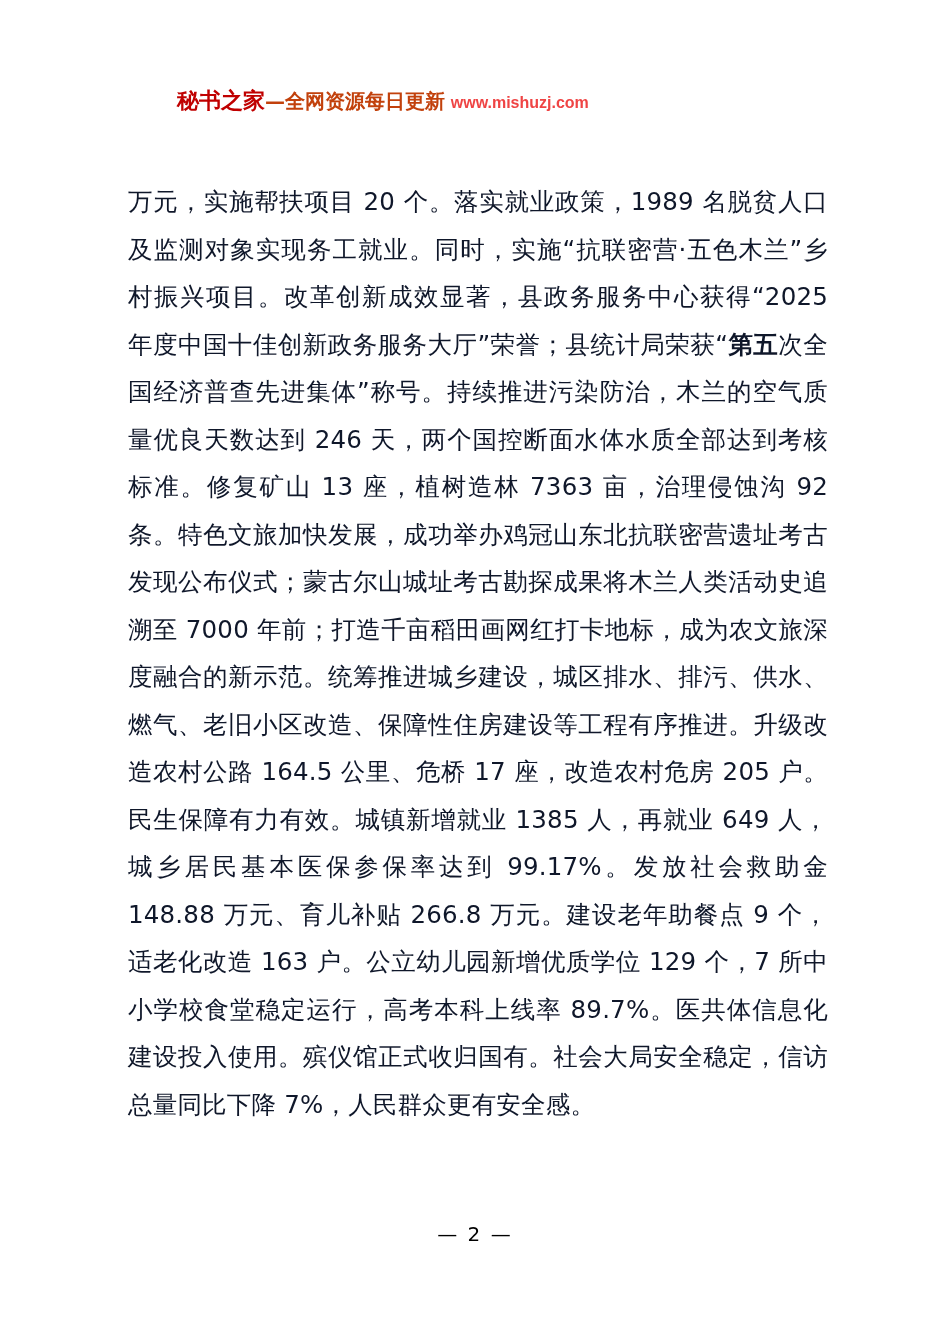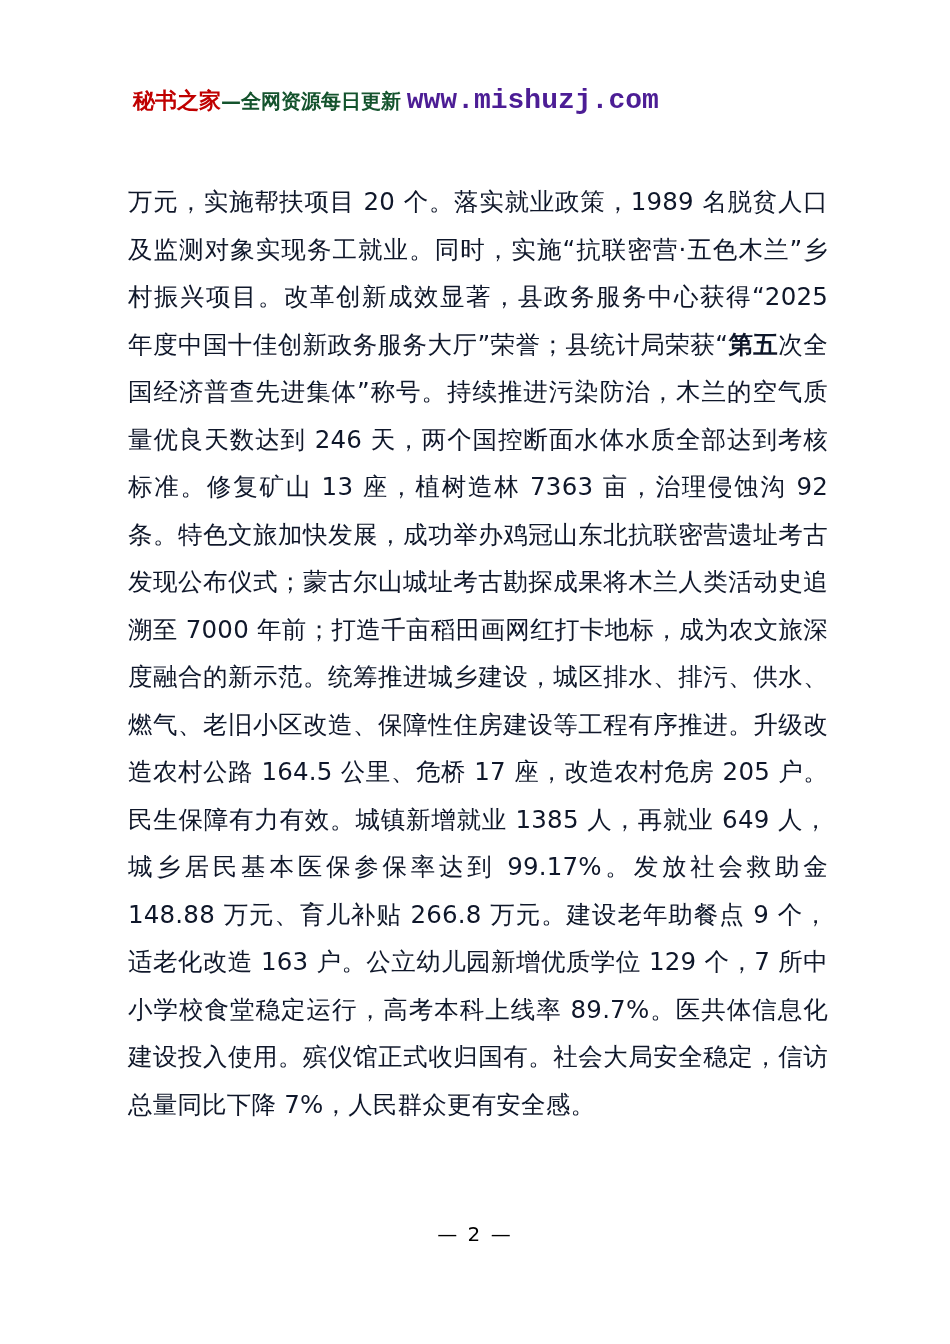--- a/index.html
+++ b/index.html
@@ -30,33 +30,34 @@
     font-size: 23px;
     line-height: 30px;
     white-space: nowrap;
     font-family: "Liberation Serif", "DejaVu Serif", serif;
   }
   .brand {
     color: #c00000;
     font-weight: bold;
     font-family: Liberation Sans, sans-serif;
     font-size: 22px;
+    margin-left: 44px;
   }
   .tagline {
-    color: #14532d;
+    color: #c2410c;
     font-weight: bold;
     font-size: 20px;
     font-family: "DejaVu Sans", "Liberation Sans", sans-serif;
   }
   .site-link {
-    color: #4c1d95;
+    color: #ef4444;
     font-weight: bold;
-    font-size: 28px;
+    font-size: 16px;
     text-decoration: none;
-    font-family: Liberation Mono, monospace;
+    font-family: Liberation Sans, sans-serif;
   }
   .body-text {
     position: absolute;
     top: 178px;
     left: 128px;
     width: 700px;
     font-size: 24.5px;
     line-height: 47.5px;
     text-align: justify;
     text-justify: inter-ideograph;

